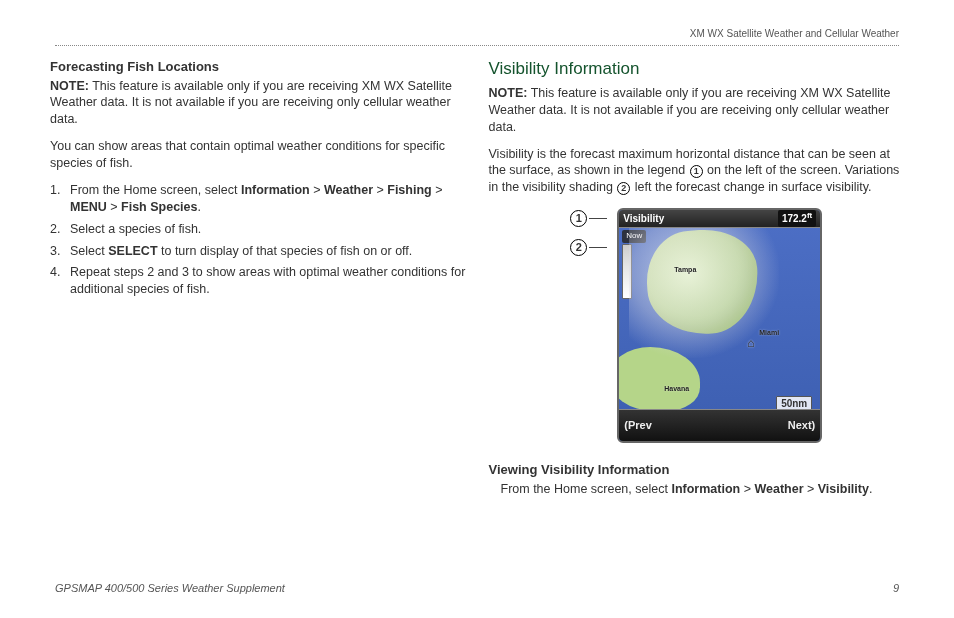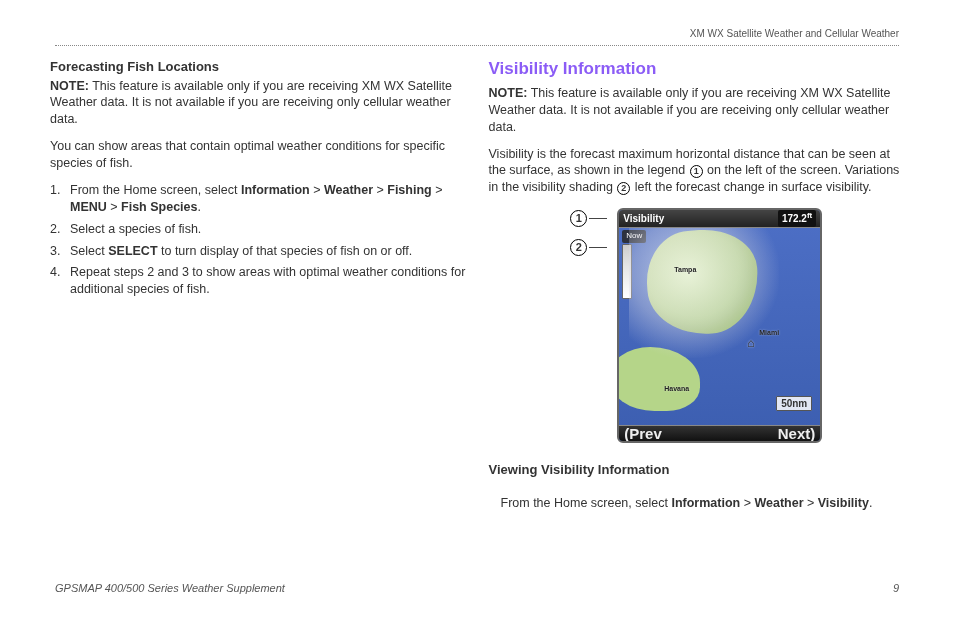--- a/index.html
+++ b/index.html
@@ -36,23 +36,23 @@
     font-size: 12.5px;
     line-height: 1.35;
     color: #333;
   }
   .section-title {
     font-weight: bold;
     font-size: 13px;
     margin-bottom: 2px;
   }
   .main-heading {
-    font-weight: bold;
+    font-weight: normal;
     font-size: 17px;
-    color: #8b5cf6;
+    color: #14532d;
     margin-bottom: 4px;
   }
   .para { margin-bottom: 10px; }
   ol { margin-left: 14px; margin-bottom: 10px; margin-top: 2px; }
   ol li { padding-left: 6px; margin-bottom: 5px; }
   strong { font-weight: bold; }
   .nav-path { font-weight: bold; }
   .circled {
     display: inline-flex;
     align-items: center;
@@ -182,43 +182,43 @@
     background: rgba(255,255,255,0.85);
     border: 1px solid #555;
     font-size: 10px;
     font-weight: bold;
     padding: 0 4px;
     border-radius: 1px;
   }
   .map-bottombar {
     position: absolute;
     bottom: 0; left: 0; right: 0;
-    height: 16px;
+    height: 32px;
     background: linear-gradient(#333, #111);
     display: flex;
     justify-content: space-between;
     align-items: center;
     padding: 0 5px;
     color: #eee;
-    font-size: 15px;
+    font-size: 11px;
     font-weight: bold;
     border-top: 1px solid #888;
     margin-top: 43px;
   }
   .map-boat {
     position: absolute;
     top: 125px; left: 128px;
     font-size: 12px;
     color: #222;
     text-shadow: 0 0 2px #fff;
   }
   .sub-heading {
     font-weight: bold;
     font-size: 13px;
-    margin-bottom: 16px;
+    margin-bottom: 2px;
   }
   .indent { margin-left: 12px; }
   .footer {
     position: absolute;
     bottom: 24px;
     left: 55px;
     right: 55px;
     display: flex;
     justify-content: space-between;
     font-size: 11px;

